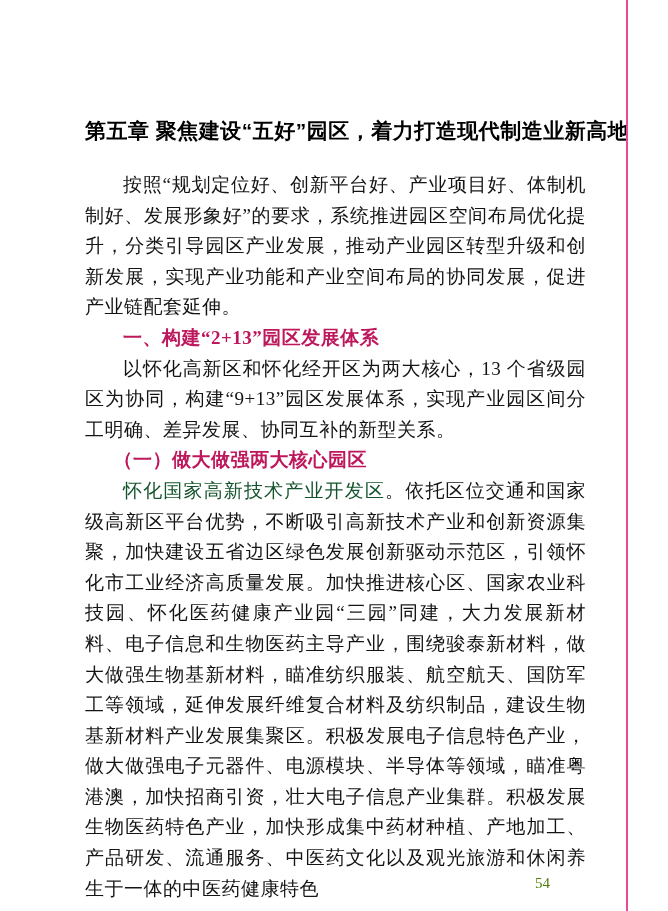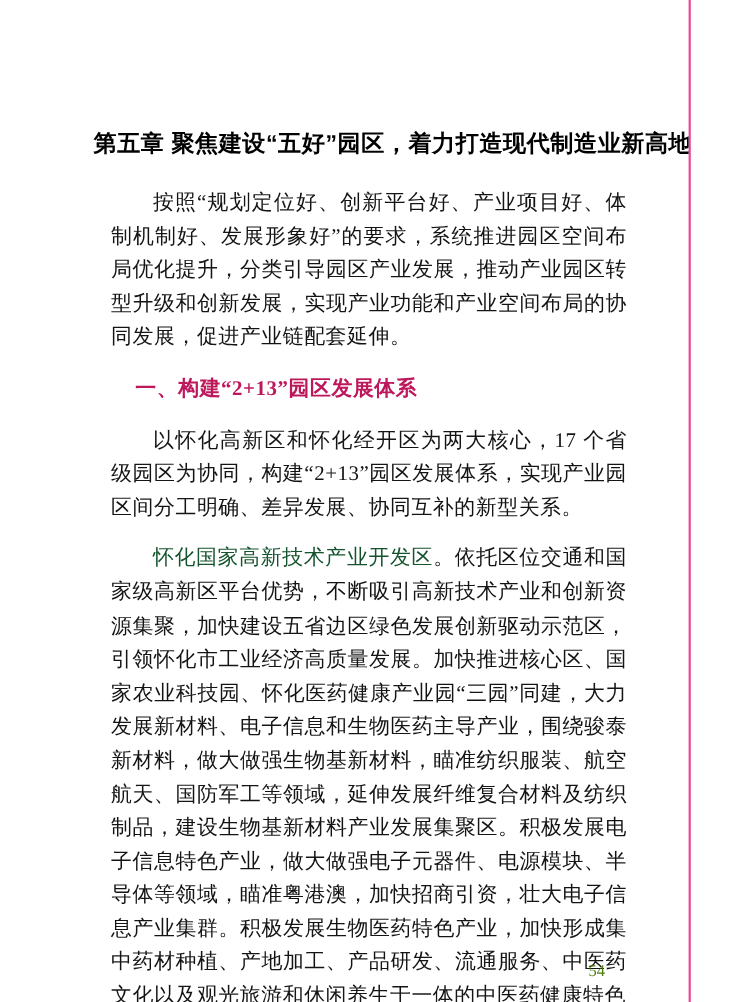--- a/index.html
+++ b/index.html
@@ -30,21 +30,21 @@
     font-family: "Liberation Sans", "DejaVu Sans", sans-serif;
     font-weight: 700;
     font-size: 21px;
     line-height: 26px;
     text-align: center;
     color: #000000;
     letter-spacing: 0.5px;
     white-space: nowrap;
   }
   .para {
-    margin: 16px;
+    margin: 0;
     font-size: 19px;
     line-height: 30.6px;
     text-align: justify;
     text-justify: inter-character;
     text-indent: 2em;
     letter-spacing: 0.5px;
   }
   .para .lead {
     font-weight: 400;
     font-family: "Liberation Sans", "DejaVu Sans", sans-serif;
@@ -75,18 +75,19 @@
 </style>
 </head>
 <body>
 
 <div class="page">
   <div class="content">
     <h1 class="chapter-title">第五章 聚焦建设“五好”园区，着力打造现代制造业新高地</h1>
     <main id="doc-body">
         <p class="para">按照“规划定位好、创新平台好、产业项目好、体制机制好、发展形象好”的要求，系统推进园区空间布局优化提升，分类引导园区产业发展，推动产业园区转型升级和创新发展，实现产业功能和产业空间布局的协同发展，促进产业链配套延伸。</p>
         <h2 class="sec-heading">一、构建“2+13”园区发展体系</h2>
-        <p class="para">以怀化高新区和怀化经开区为两大核心，17 个省级园区为协同，构建“2+13”园区发展体系，实现产业园区间分工明确、差异发展、协同互补的新型关系。</p>
+        <p class="para">以怀化高新区和怀化经开区为两大核心，13 个省级园区为协同，构建“9+13”园区发展体系，实现产业园区间分工明确、差异发展、协同互补的新型关系。</p>
+        <h3 class="sec-heading sub">（一）做大做强两大核心园区</h3>
         <p class="para"><strong class="lead">怀化国家高新技术产业开发区</strong><span>。依托区位交通和国家级高新区平台优势，不断吸引高新技术产业和创新资源集聚，加快建设五省边区绿色发展创新驱动示范区，引领怀化市工业经济高质量发展。加快推进核心区、国家农业科技园、怀化医药健康产业园“三园”同建，大力发展新材料、电子信息和生物医药主导产业，围绕骏泰新材料，做大做强生物基新材料，瞄准纺织服装、航空航天、国防军工等领域，延伸发展纤维复合材料及纺织制品，建设生物基新材料产业发展集聚区。积极发展电子信息特色产业，做大做强电子元器件、电源模块、半导体等领域，瞄准粤港澳，加快招商引资，壮大电子信息产业集群。积极发展生物医药特色产业，加快形成集中药材种植、产地加工、产品研发、流通服务、中医药文化以及观光旅游和休闲养生于一体的中医药健康特色</span></p>
       </main>
   </div>
   <span class="page-number">54</span>
 </div>
 
 </body></html>

